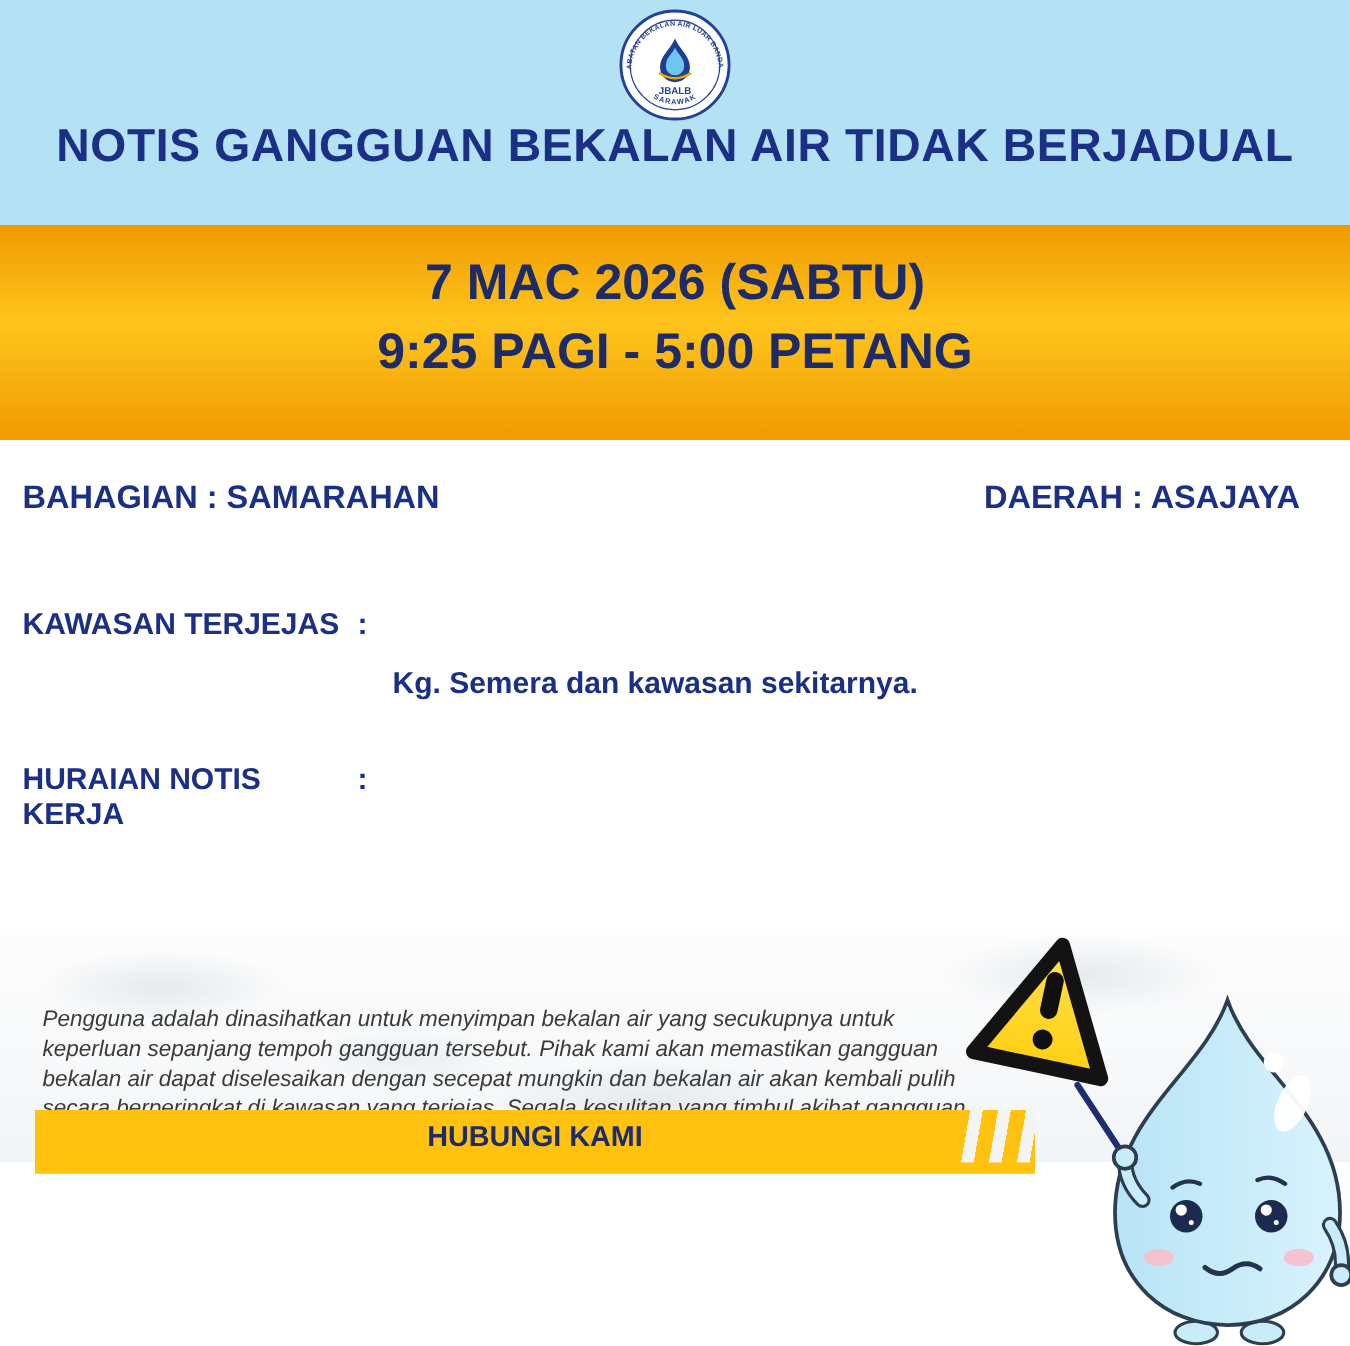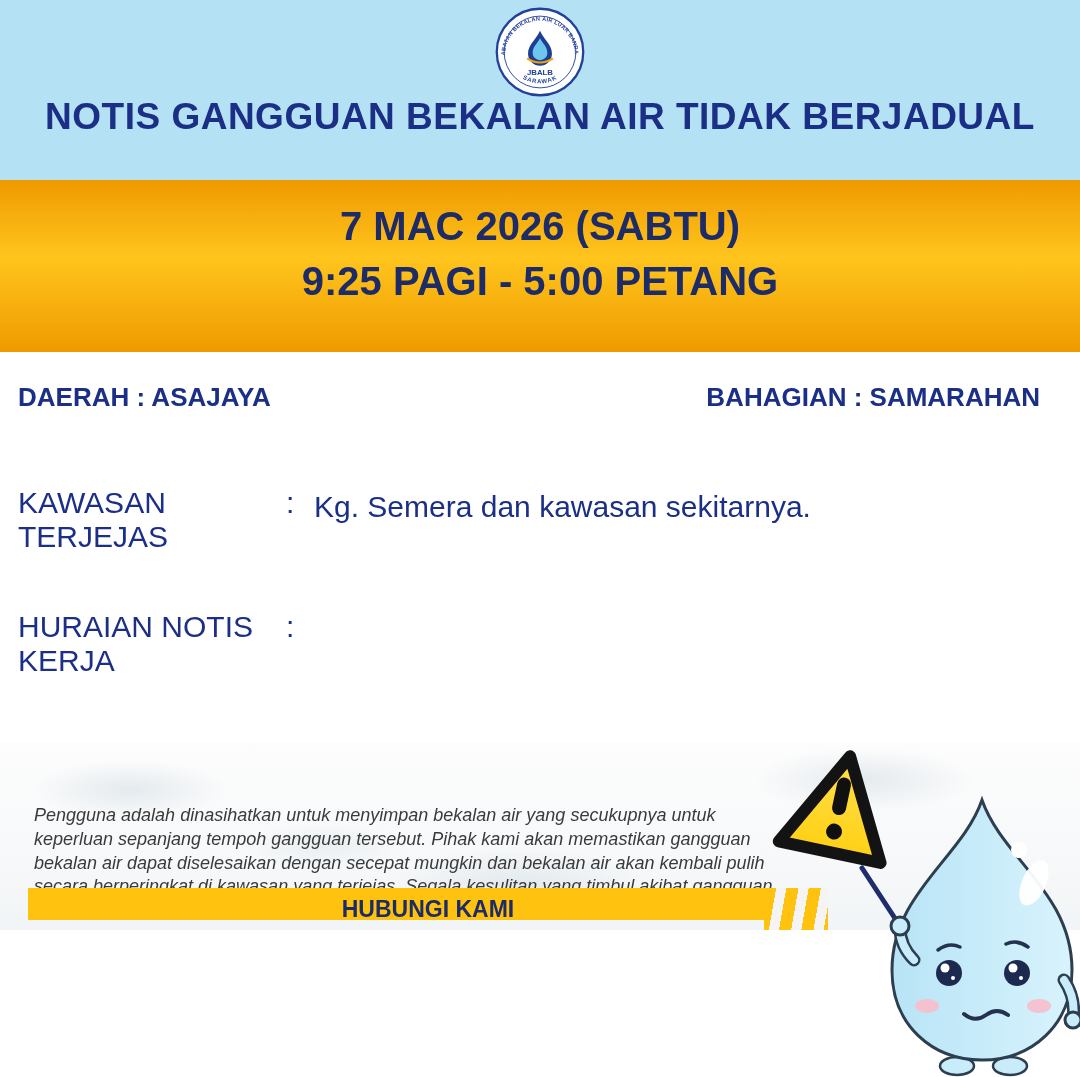--- a/index.html
+++ b/index.html
@@ -17,40 +17,40 @@
 
   
   .band{top:180px;left:0;width:1080px;height:172px;text-align:center;
     background:linear-gradient(180deg,var(--band_orange_edge) 0%,var(--band_orange_mid) 45%,var(--band_orange_edge) 100%);}
   .band-date{padding-top:24px;font-size:40px;font-weight:bold;color:var(--band_text);}
   .band-time{margin-top:10px;font-size:40px;font-weight:bold;color:var(--band_text);}
 
   
   .region-row{top:382px;left:18px;width:1022px;display:flex;justify-content:space-between;
     font-size:26px;font-weight:bold;color:var(--navy);}
-  .detail-row{left:18px;width:1022px;display:flex;font-size:30px;font-weight:normal;color:var(--navy);}
+  .detail-row{left:18px;width:1022px;display:flex;font-size:24px;font-weight:bold;color:var(--navy);}
   .kawasan-row{top:486px;}
   .huraian-row{top:610px;}
   .detail-label{width:268px;flex:0 0 268px;}
   .detail-colon{width:28px;flex:0 0 28px;}
-  .detail-value{flex:1;max-width:716px;line-height:1.42;}
+  .detail-value{flex:1;max-width:716px;line-height:1.42;margin-top:44px;}
 
   
   .water-section{top:742px;left:0;width:1080px;height:188px;
     background:
       radial-gradient(ellipse 150px 45px at 12% 25%, rgba(186,202,212,.35), transparent 65%),
       radial-gradient(ellipse 190px 55px at 48% 75%, rgba(186,202,212,.30), transparent 65%),
       radial-gradient(ellipse 170px 50px at 80% 20%, rgba(186,202,212,.35), transparent 65%),
       radial-gradient(ellipse 120px 35px at 30% 55%, rgba(200,214,222,.28), transparent 65%),
       linear-gradient(#fdfdfd,#f2f5f7);}
   .disclaimer{position:absolute;left:34px;top:44px;width:748px;font-style:italic;
     font-size:18px;line-height:1.32;color:var(--disclaimer_text);}
 
   
-  .contact-bar{top:888px;left:28px;width:800px;height:32px;background:var(--yellow_bar);z-index:3;}
+  .contact-bar{top:888px;left:28px;width:800px;height:51px;background:var(--yellow_bar);z-index:3;}
   .contact-bar-label{width:100%;text-align:center;line-height:42px;font-size:23px;
     font-weight:bold;color:var(--band_text);}
   .bar-stripes{position:absolute;right:0;top:0;width:64px;height:42px;
     background:repeating-linear-gradient(100deg,var(--yellow_bar) 0 12px,#f4f4f4 12px 22px);}
 
   
   .contact-area{top:930px;left:0;width:1080px;height:147px;background:#fff;}
 
   .mascot{top:718px;left:742px;width:338px;height:359px;z-index:5;}
 </style>
@@ -82,22 +82,22 @@
     </svg>
     <div class="abs main-title">NOTIS GANGGUAN BEKALAN AIR TIDAK BERJADUAL</div>
   </div>
 
   <div class="abs band">
     <div class="band-date">7 MAC 2026 (SABTU)</div>
     <div class="band-time">9:25 PAGI - 5:00 PETANG</div>
   </div>
 
   <div class="abs region-row">
+    <span>BAHAGIAN : SAMARAHAN</span>
     <span>DAERAH : ASAJAYA</span>
-    <span>BAHAGIAN : SAMARAHAN</span>
   </div>
 
   <div class="abs detail-row kawasan-row">
     <span class="detail-label">KAWASAN TERJEJAS</span>
     <span class="detail-colon">:</span>
     <span class="detail-value">Kg. Semera dan kawasan sekitarnya.</span>
   </div>
 
   <div class="abs detail-row huraian-row">
     <span class="detail-label">HURAIAN NOTIS KERJA</span>

